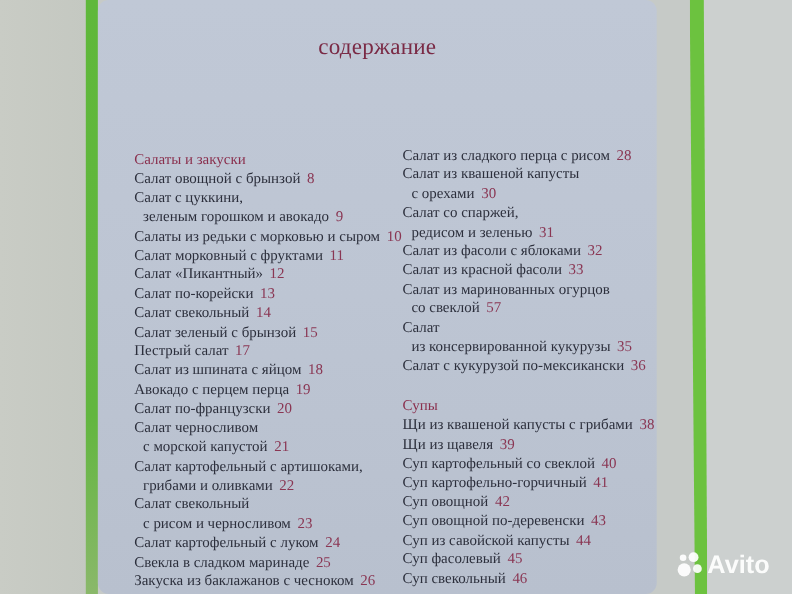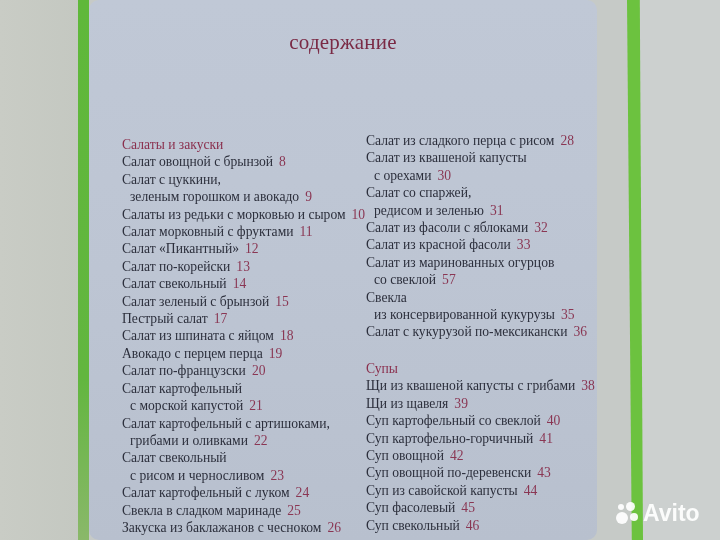--- a/index.html
+++ b/index.html
@@ -59,21 +59,21 @@
         <div class="entry"><span>Салаты из редьки с морковью и сыром</span><span class="num">10</span></div>
         <div class="entry"><span>Салат морковный с фруктами</span><span class="num">11</span></div>
         <div class="entry"><span>Салат «Пикантный»</span><span class="num">12</span></div>
         <div class="entry"><span>Салат по-корейски</span><span class="num">13</span></div>
         <div class="entry"><span>Салат свекольный</span><span class="num">14</span></div>
         <div class="entry"><span>Салат зеленый с брынзой</span><span class="num">15</span></div>
         <div class="entry"><span>Пестрый салат</span><span class="num">17</span></div>
         <div class="entry"><span>Салат из шпината с яйцом</span><span class="num">18</span></div>
         <div class="entry"><span>Авокадо с перцем перца</span><span class="num">19</span></div>
         <div class="entry"><span>Салат по-французски</span><span class="num">20</span></div>
-        <div class="entry"><span>Салат картофельный</span></div>
+        <div class="entry"><span>Салат черносливом</span></div>
         <div class="entry indent"><span>с морской капустой</span><span class="num">21</span></div>
         <div class="entry"><span>Салат картофельный с артишоками,</span></div>
         <div class="entry indent"><span>грибами и оливками</span><span class="num">22</span></div>
         <div class="entry"><span>Салат свекольный</span></div>
         <div class="entry indent"><span>с рисом и черносливом</span><span class="num">23</span></div>
         <div class="entry"><span>Салат картофельный с луком</span><span class="num">24</span></div>
         <div class="entry"><span>Свекла в сладком маринаде</span><span class="num">25</span></div>
         <div class="entry"><span>Закуска из баклажанов с чесноком</span><span class="num">26</span></div>
       </div>
   </div>
@@ -82,21 +82,21 @@
     <div id="right-top-entries">
         <div class="entry"><span>Салат из сладкого перца с рисом</span><span class="num">28</span></div>
         <div class="entry"><span>Салат из квашеной капусты</span></div>
         <div class="entry indent"><span>с орехами</span><span class="num">30</span></div>
         <div class="entry"><span>Салат со спаржей,</span></div>
         <div class="entry indent"><span>редисом и зеленью</span><span class="num">31</span></div>
         <div class="entry"><span>Салат из фасоли с яблоками</span><span class="num">32</span></div>
         <div class="entry"><span>Салат из красной фасоли</span><span class="num">33</span></div>
         <div class="entry"><span>Салат из маринованных огурцов</span></div>
         <div class="entry indent"><span>со свеклой</span><span class="num">57</span></div>
-        <div class="entry"><span>Свекла</span></div>
+        <div class="entry"><span>Салат</span></div>
         <div class="entry indent"><span>из консервированной кукурузы</span><span class="num">35</span></div>
         <div class="entry"><span>Салат с кукурузой по-мексикански</span><span class="num">36</span></div>
       </div>
     <div class="gap"></div>
     <div class="section">Супы</div>
     <div id="right-entries">
         <div class="entry"><span>Щи из квашеной капусты с грибами</span><span class="num">38</span></div>
         <div class="entry"><span>Щи из щавеля</span><span class="num">39</span></div>
         <div class="entry"><span>Суп картофельный со свеклой</span><span class="num">40</span></div>
         <div class="entry"><span>Суп картофельно-горчичный</span><span class="num">41</span></div>

